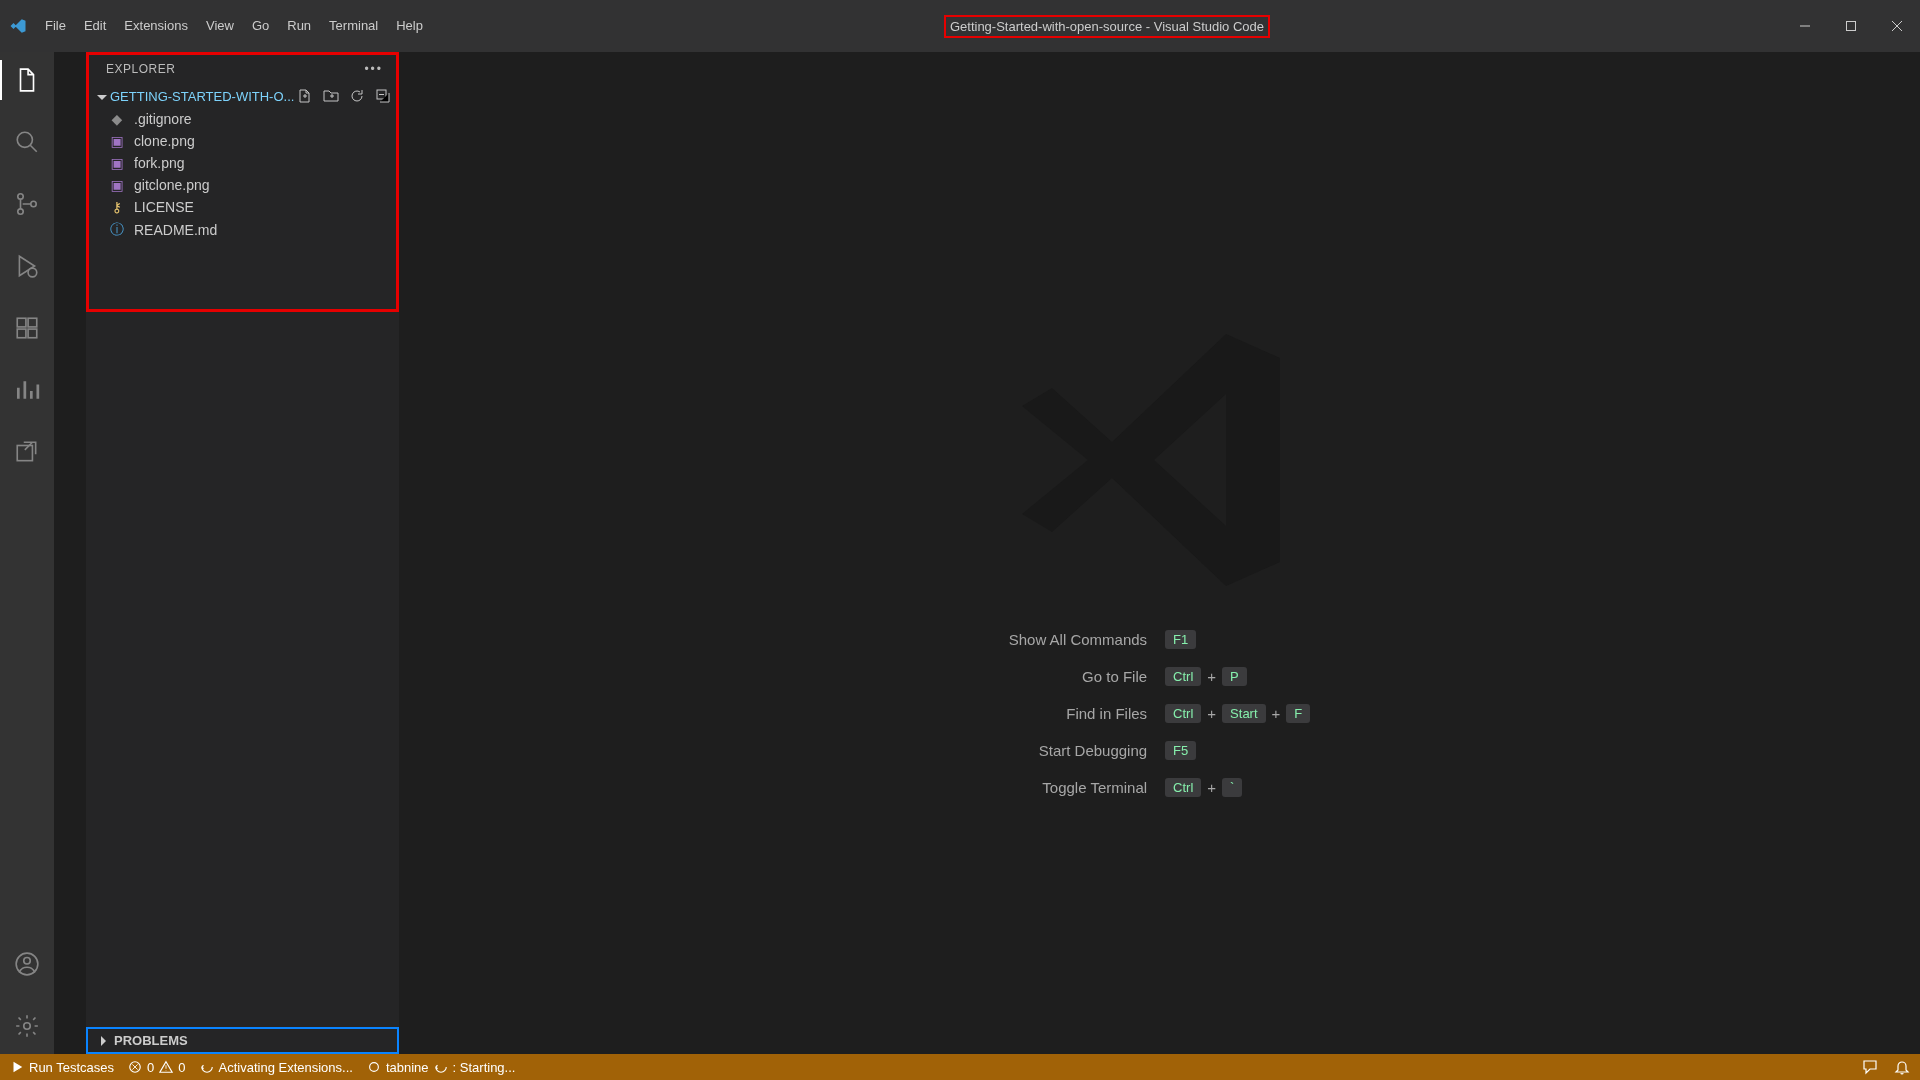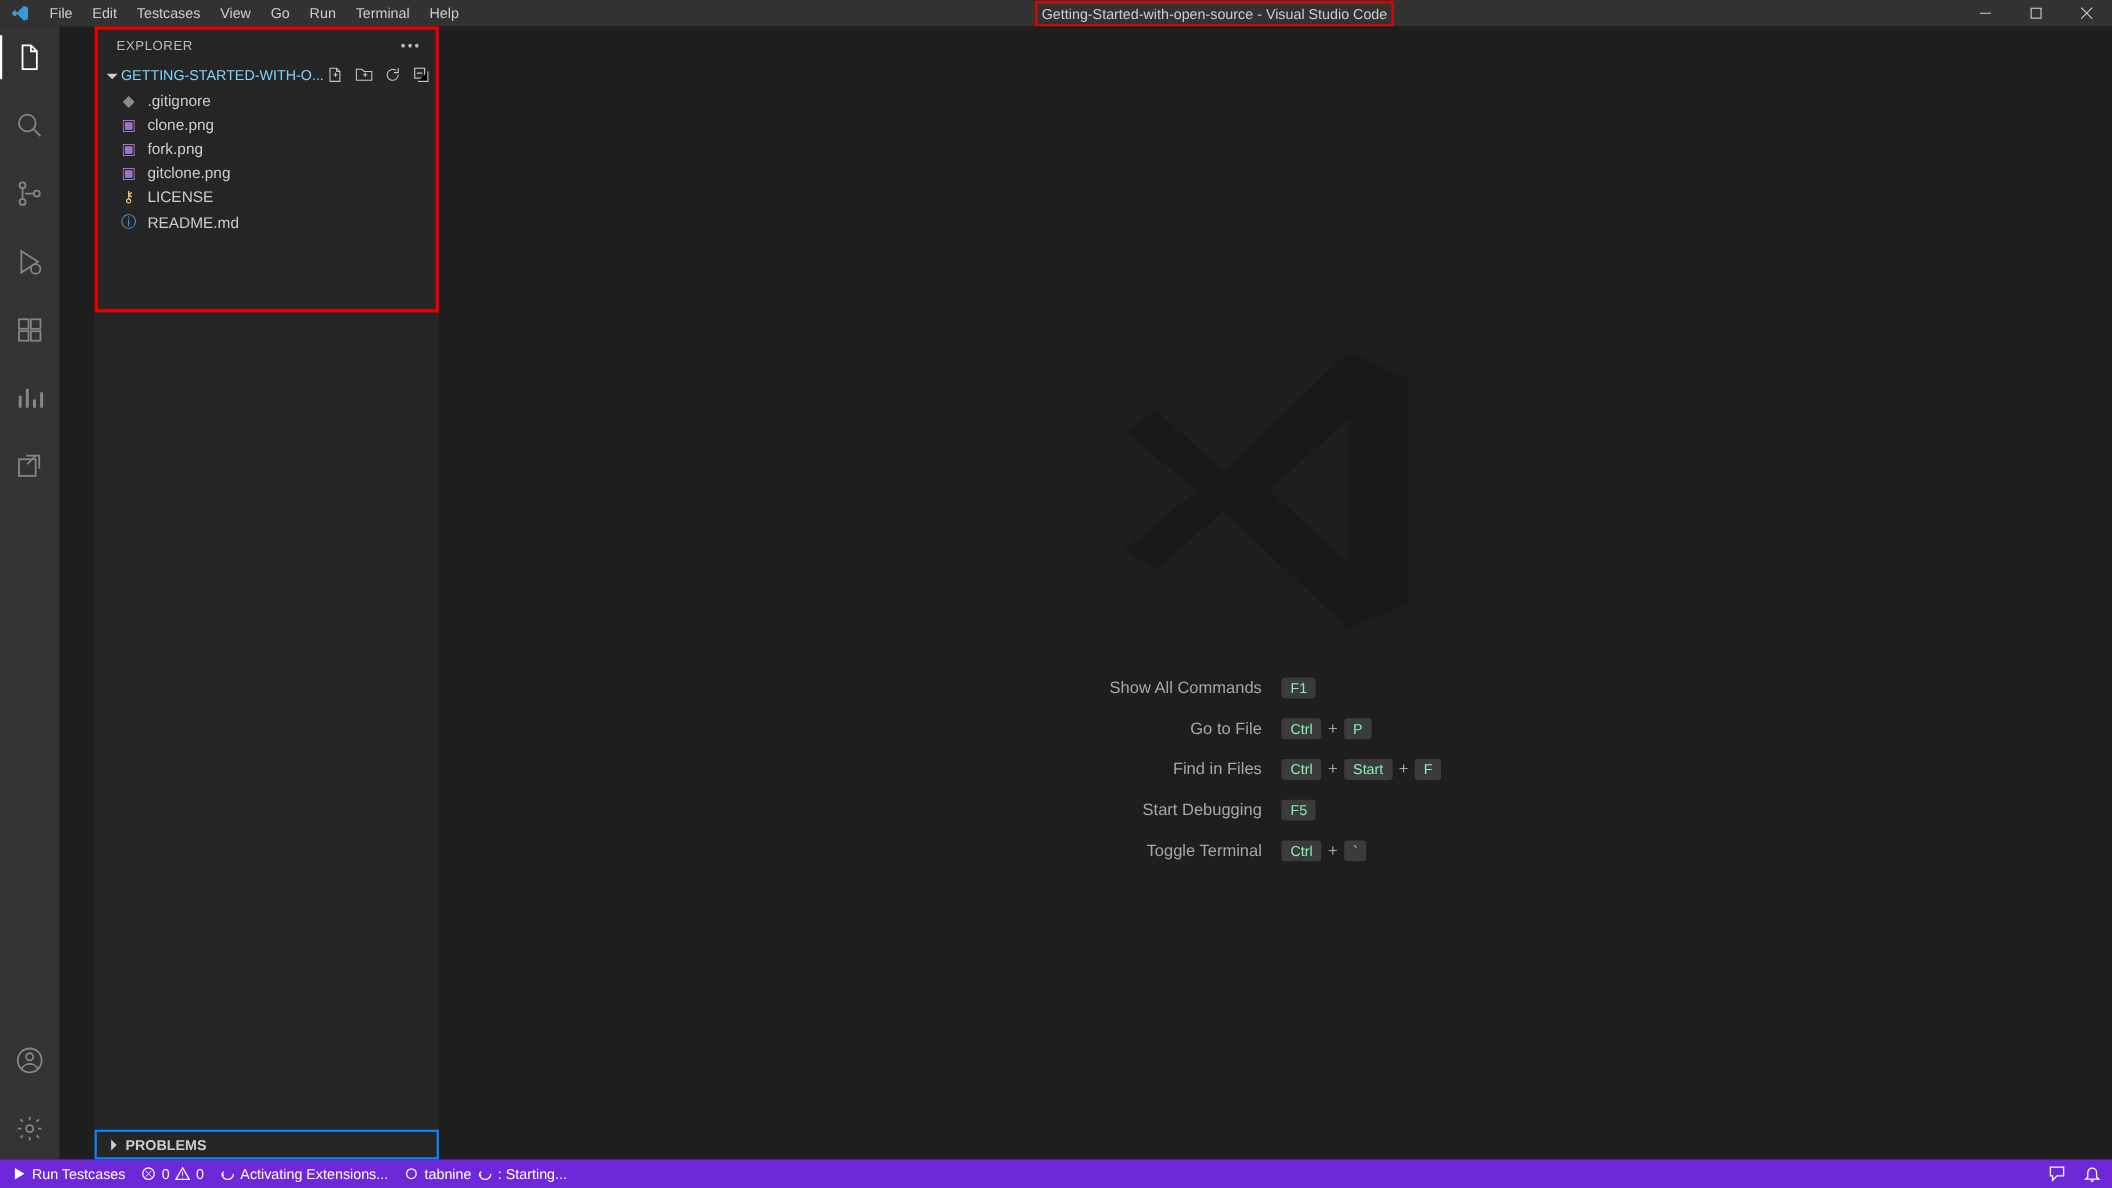--- a/index.html
+++ b/index.html
@@ -1,17 +1,17 @@
 <!DOCTYPE html>
 <html><head>
 <meta charset="utf-8">
 <style>
 * { margin: 0; padding: 0; box-sizing: border-box; font-family: "Segoe UI", sans-serif; }
 body { background: #1e1e1e; color: #cccccc; width: 1920px; height: 1080px; overflow: hidden; display: flex; flex-direction: column; }
-.titlebar { height: 24px; background: #323233; display: flex; align-items: center; font-size: 13px; color: #cccccc; }
+.titlebar { height: 52px; background: #323233; display: flex; align-items: center; font-size: 13px; color: #cccccc; }
 .vs-logo { width: 36px; display: flex; justify-content: center; }
 .vs-logo svg { width: 18px; height: 18px; }
 .menubar { display: flex; gap: 0; }
 .menu-item { padding: 0 9px; line-height: 34px; cursor: default; }
 .title-text { flex: 1; text-align: center; color: #cccccc; }
 .title-highlight { border: 2px solid #e60000; padding: 2px 4px; }
 .win-controls { display: flex; }
 .win-btn { width: 46px; height: 34px; display: flex; align-items: center; justify-content: center; }
 .main { flex: 1; display: flex; min-height: 0; }
 .activitybar { width: 54px; background: #333333; display: flex; flex-direction: column; justify-content: space-between; padding: 8px 0; }
@@ -29,38 +29,38 @@
 .red-box-explorer { position: absolute; top: 0; left: 0; right: 0; height: 260px; border: 3px solid #e60000; pointer-events: none; }
 .problem-section { border: 2px solid #0a84ff; margin-top: auto; padding: 4px 21px 4px 10px; font-size: 13px; font-weight: 600; color: #cccccc; display: flex; align-items: center; gap: 4px; }
 .editor { flex: 1; background: #1e1e1e; display: flex; flex-direction: column; align-items: center; justify-content: center; gap: 20px; }
 .big-logo { opacity: 1; }
 .big-logo svg { width: 300px; height: 300px; }
 .shortcuts { display: grid; grid-template-columns: auto auto; column-gap: 18px; row-gap: 18px; align-items: center; font-size: 15px; color: #a7a7a7; }
 .sc-label { text-align: right; }
 .sc-keys { display: flex; gap: 6px; align-items: center; }
 .key { background: #3b3b3d; color: #86efac; border-radius: 3px; padding: 2px 8px; font-size: 13px; }
 .plus { color: #a7a7a7; }
-.statusbar { height: 26px; background: #6d28d9; display: flex; align-items: center; color: #ffffff; font-size: 13px; padding: 0 10px; gap: 14px; }
+.statusbar { height: 26px; background: #a16207; display: flex; align-items: center; color: #ffffff; font-size: 13px; padding: 0 10px; gap: 14px; }
 .status-item { display: flex; align-items: center; gap: 5px; }
 .statusbar-right { margin-left: auto; display: flex; gap: 16px; }
 svg { display: block; }
 </style>
 </head>
 <body>
 
 <div class="titlebar">
   <div class="vs-logo">
     <svg viewBox="0 0 24 24">
         <path fill="#3c99d4" d="M17 3l5 2v14l-5 2-9-9 9-9zM6 8l-4 4 4 4 3-3-1-1 1-1-3-3z"></path>
       </svg>
   </div>
   <div class="menubar">
     <div class="menu-item">File</div>
     <div class="menu-item">Edit</div>
-    <div class="menu-item">Testcases</div>
+    <div class="menu-item">Extensions</div>
     <div class="menu-item">View</div>
     <div class="menu-item">Go</div>
     <div class="menu-item">Run</div>
     <div class="menu-item">Terminal</div>
     <div class="menu-item">Help</div>
   </div>
   <div class="title-text">
     <span class="title-highlight">Getting-Started-with-open-source - Visual Studio Code</span>
   </div>
   <div class="win-controls">

